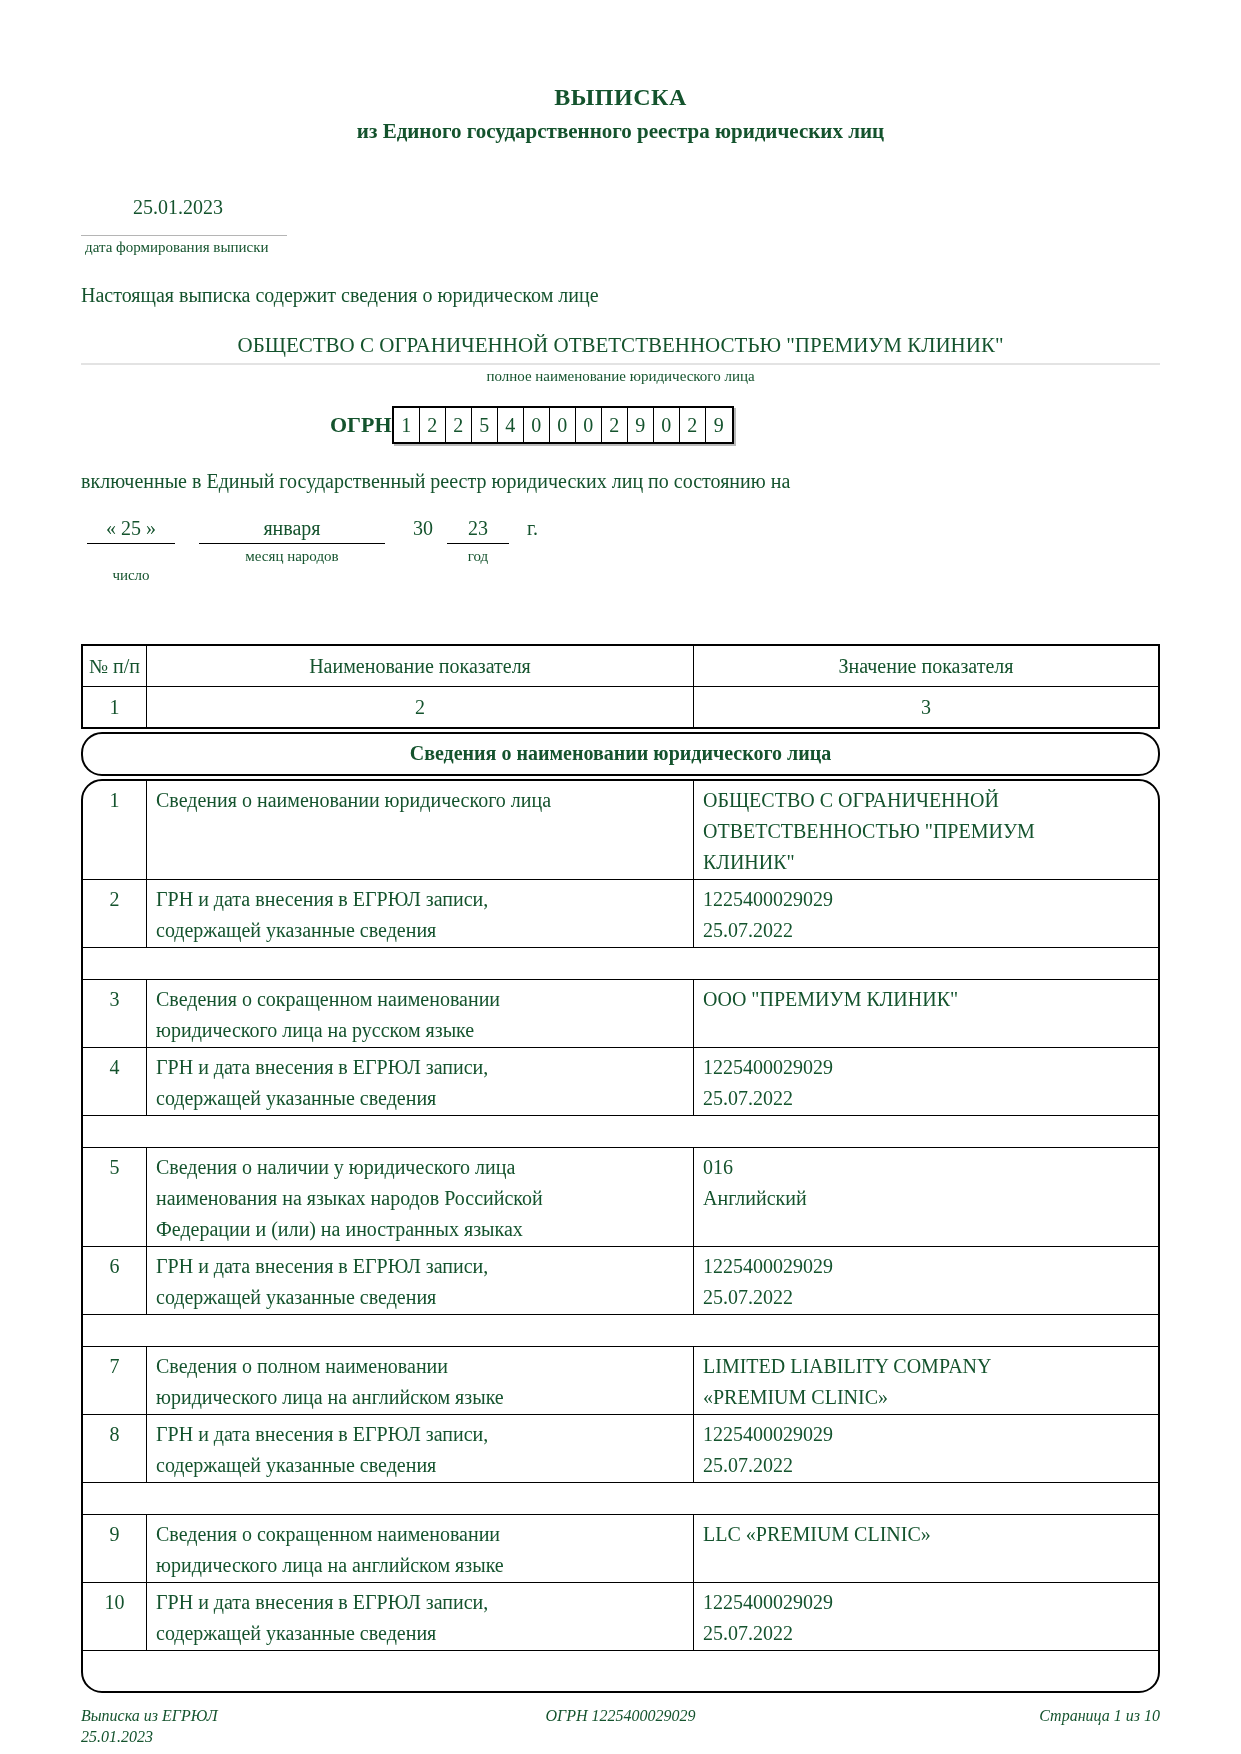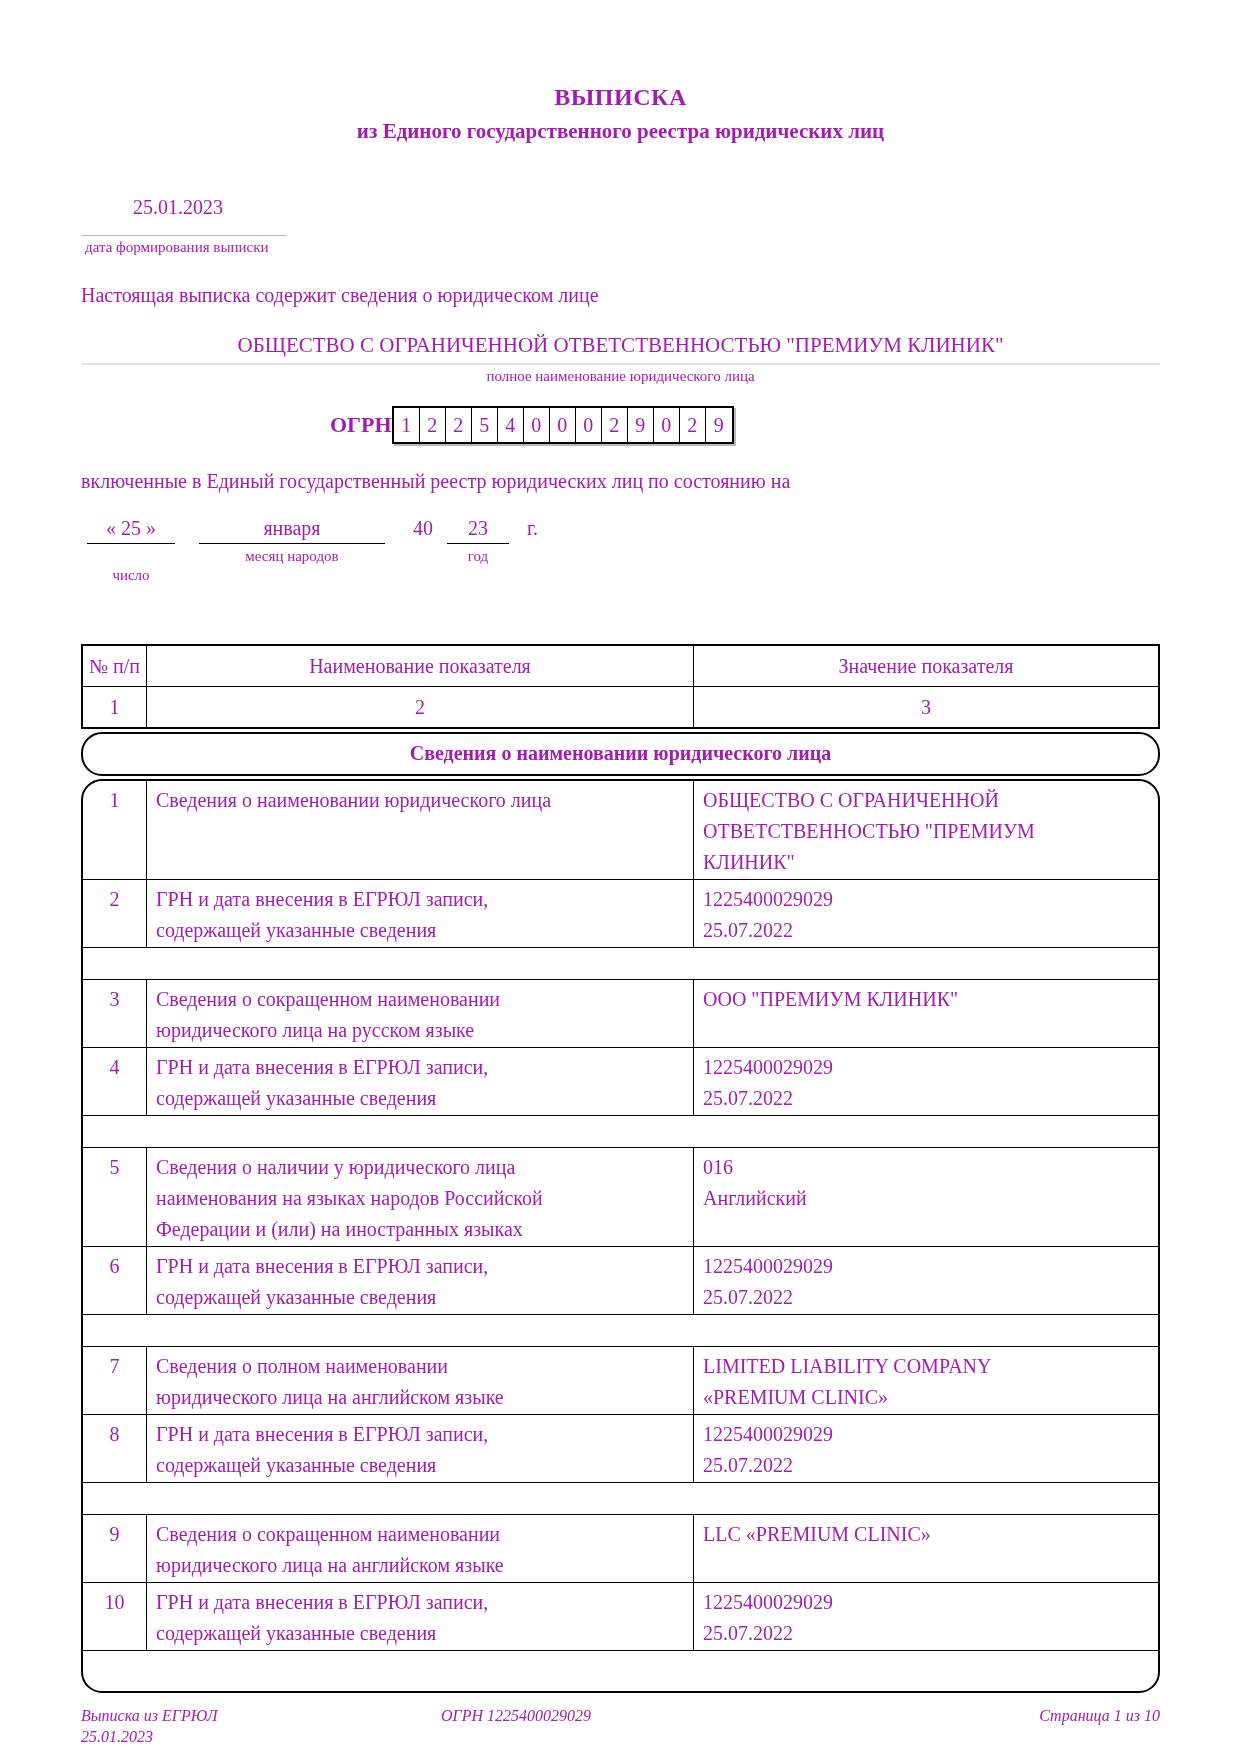--- a/index.html
+++ b/index.html
@@ -2,21 +2,21 @@
 <html><head>
 <meta charset="utf-8">
 <style>
   * { margin:0; padding:0; box-sizing:border-box; }
   html,body { background:#ffffff; }
   .page {
     position:relative;
     width:1241px; height:1754px;
     margin:0 auto;
     background:#ffffff;
-    color:#a21caf;
+    color:#14532d;
     font-family:"Liberation Serif","DejaVu Serif",serif;
     overflow:hidden;
   }
   .content { margin:0 81px; width:1079px; }
 
   .doc-title { padding-top:84px; text-align:center; font-size:24px; font-weight:bold; letter-spacing:.5px; }
   .doc-subtitle { margin-top:8px; text-align:center; font-size:21px; font-weight:bold; }
 
   .formation-date { margin-top:52px; margin-left:52px; font-size:20px; }
   .formation-rule { margin-top:16px; width:206px; border-top:1px solid #b5b5b5; }
@@ -58,21 +58,21 @@
   .c1 { width:64px; flex:0 0 64px; border-right:1px solid #000; text-align:center; padding:4px 2px 1px; }
   .c2 { flex:1 1 auto; border-right:1px solid #000; padding:4px 9px 1px; white-space:pre-line; }
   .c3 { width:464px; flex:0 0 464px; padding:4px 9px 1px; white-space:pre-line; }
   .th .c1, .th .c2, .th .c3 { text-align:center; padding-top:5px; padding-bottom:4px; }
   .section-title { text-align:center; font-weight:bold; padding:4px 8px 5px; }
   .spacer-row { height:32px; }
   .spacer-row.tall { height:40px; }
 
   .footer { margin-top:12px; display:flex; align-items:flex-start; font-size:16px; line-height:21px;font-style:italic; }
   .footer-left { width:360px; flex:0 0 360px; }
-  .footer-center { flex:1 1 auto; text-align:left; }
+  .footer-center { flex:1 1 auto; text-align:center; }
   .footer-right { width:360px; flex:0 0 360px; text-align:right; }
 </style>
 </head>
 <body>
 
 <div class="page">
   <div class="content">
 
     <div class="doc-title">ВЫПИСКА</div>
     <div class="doc-subtitle">из Единого государственного реестра юридических лиц</div>
@@ -110,21 +110,21 @@
 
     <div class="date-row">
       <span class="fld fld-day">
         <span class="fld-val">« 25 »</span>
         <span class="fld-lbl">число</span>
       </span>
       <span class="fld fld-month">
         <span class="fld-val">января</span>
         <span class="fld-lbl">месяц народов</span>
       </span>
-      <span class="date-plain">40</span>
+      <span class="date-plain">30</span>
       <span class="fld fld-year">
         <span class="fld-val">23</span>
         <span class="fld-lbl">год</span>
       </span>
       <span class="date-g">г.</span>
     </div>
 
     <div class="tbl">
 
       <div class="tseg">

